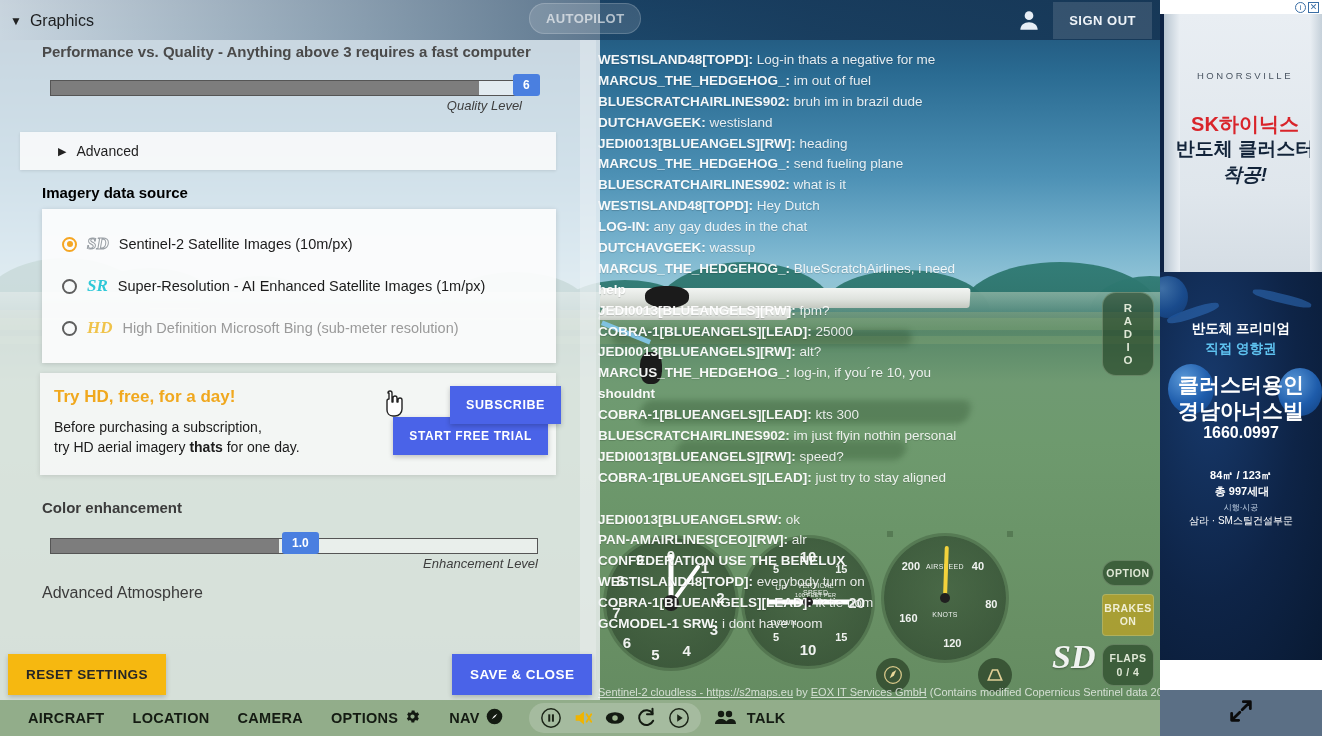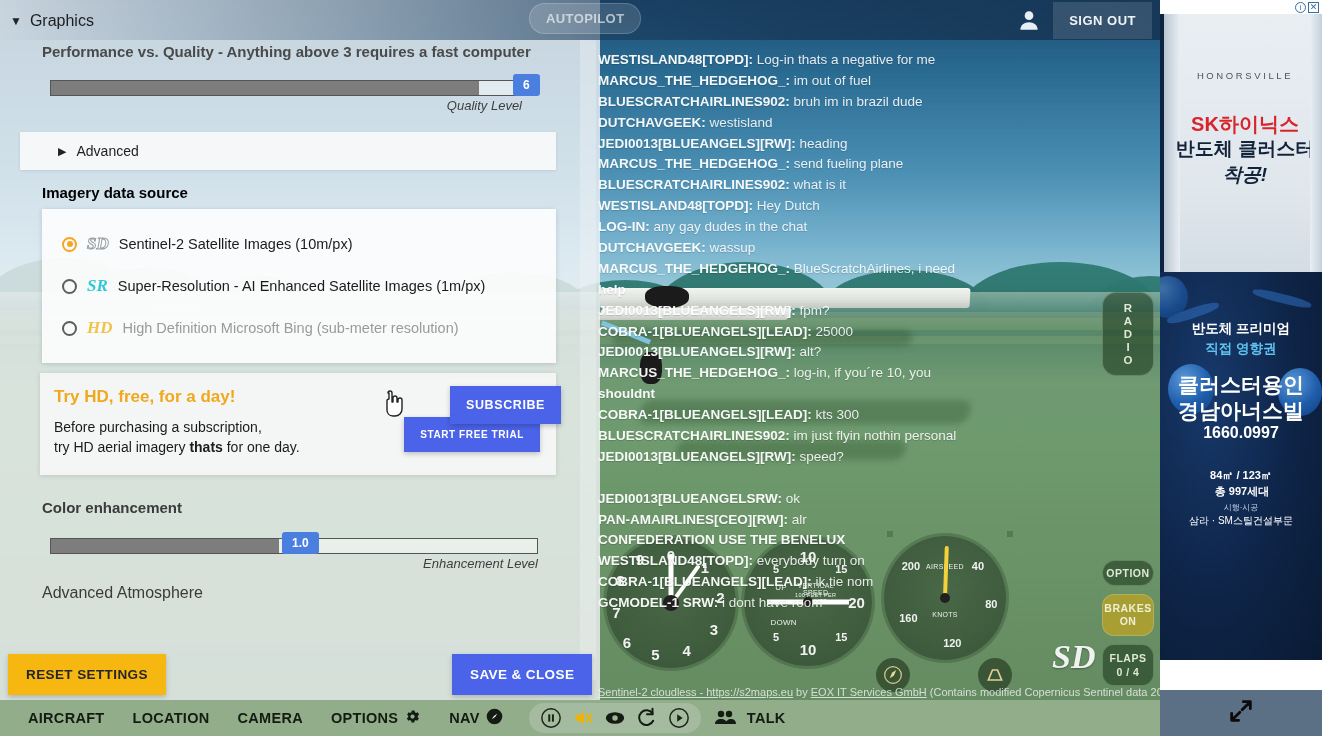--- a/index.html
+++ b/index.html
@@ -105,21 +105,21 @@
     display:flex; align-items:center; justify-content:center; text-align:center;
     letter-spacing:.5px; cursor:pointer;
   }
   .radio-btn {
     left: 1102px; top: 292px; width: 52px; height: 84px;
     border-radius: 14px; flex-direction: column; line-height: 13px;
     letter-spacing: 0;
   }
   .option-btn { left: 1102px; top: 560px; width: 52px; height: 26px; border-radius:13px; font-size:10.5px; }
   .brakes-btn {
-    left: 1102px; top: 594px; width: 52px; height: 42px; border-radius: 12px;
+    left: 1102px; top: 594px; width: 52px; height: 42px; border-radius: 4px;
     background: rgba(176,160,46,.88); color: #f0efd4; line-height:13px;
     flex-direction: column; font-size:10.5px;
   }
   .flaps-btn {
     left: 1102px; top: 644px; width: 52px; height: 42px; border-radius: 12px;
     flex-direction: column; line-height: 14px; font-size:10.5px;
   }
 
   
   .instruments {
@@ -286,22 +286,22 @@
     font-family:"Liberation Sans", sans-serif;
   }
   .trial-card {
     position: relative; margin: 10px 44px 0 40px;
     background: rgba(250,250,250,.80); box-shadow: 0 1px 5px rgba(0,0,0,.12);
     padding: 14px 18px 18px 14px;
   }
   .trial-title { color:#f0a81e; font-size: 17px; font-weight: bold; }
   .trial-text { margin-top: 10px; font-size: 14px; color:#1b1b1b; line-height: 20px; }
   .trial-btn {
-    position:absolute; right: 16px; top: 44px;
-    background:#4a63e8; color:#fff; font-size:10px; font-weight:bold; letter-spacing:.6px;
+    position:absolute; right: 8px; top: 44px;
+    background:#4a63e8; color:#fff; font-size:12px; font-weight:bold; letter-spacing:.6px;
     border:none; padding: 12px 16px; cursor:pointer; box-shadow:0 2px 5px rgba(0,0,0,.22);
     font-family:"Liberation Sans", sans-serif;
   }
   .color-title { font-size:15px; font-weight:bold; color:#3b3b3b; padding: 24px 0 4px 42px; }
   .adv-atmo { font-size: 16px; color:#3b3b3b; padding: 6px 0 0 42px; font-weight:normal; }
 
   .reset-btn {
     position:absolute; left: 8px; top: 654px; z-index: 28;
     background:#f6b810; color:#262626; font-size:13.5px; font-weight:bold; letter-spacing:.4px;
     border:none; padding: 13px 18px; cursor:pointer; box-shadow:0 2px 5px rgba(0,0,0,.2);
@@ -378,20 +378,21 @@
       <div class="row"><span class="nm">MARCUS_THE_HEDGEHOG_:</span><span class="msg"> BlueScratchAirlines, i need</span></div>
       <div class="row"><span class="nm">help</span></div>
       <div class="row"><span class="nm">JEDI0013[BLUEANGELS][RW]:</span><span class="msg"> fpm?</span></div>
       <div class="row"><span class="nm">COBRA-1[BLUEANGELS][LEAD]:</span><span class="msg"> 25000</span></div>
       <div class="row"><span class="nm">JEDI0013[BLUEANGELS][RW]:</span><span class="msg"> alt?</span></div>
       <div class="row"><span class="nm">MARCUS_THE_HEDGEHOG_:</span><span class="msg"> log-in, if you´re 10, you</span></div>
       <div class="row"><span class="nm">shouldnt</span></div>
       <div class="row"><span class="nm">COBRA-1[BLUEANGELS][LEAD]:</span><span class="msg"> kts 300</span></div>
       <div class="row"><span class="nm">BLUESCRATCHAIRLINES902:</span><span class="msg"> im just flyin nothin personal</span></div>
       <div class="row"><span class="nm">JEDI0013[BLUEANGELS][RW]:</span><span class="msg"> speed?</span></div>
+      <div class="row"><span class="nm">COBRA-1[BLUEANGELS][LEAD]:</span><span class="msg"> just try to stay aligned</span></div>
       <div class="row"></div>
       <div class="row"><span class="nm">JEDI0013[BLUEANGELSRW:</span><span class="msg"> ok</span></div>
       <div class="row"><span class="nm">PAN-AMAIRLINES[CEO][RW]:</span><span class="msg"> alr</span></div>
       <div class="row"><span class="nm">CONFEDERATION USE THE BENELUX</span></div>
       <div class="row"><span class="nm">WESTISLAND48[TOPD]:</span><span class="msg"> everybody turn on</span></div>
       <div class="row"><span class="nm">COBRA-1[BLUEANGELS][LEAD]:</span><span class="msg"> ik tie nom</span></div>
       <div class="row"><span class="nm">GCMODEL-1 SRW:</span><span class="msg"> i dont have room</span></div>
     </div>
 
   <div class="side-btn radio-btn">

